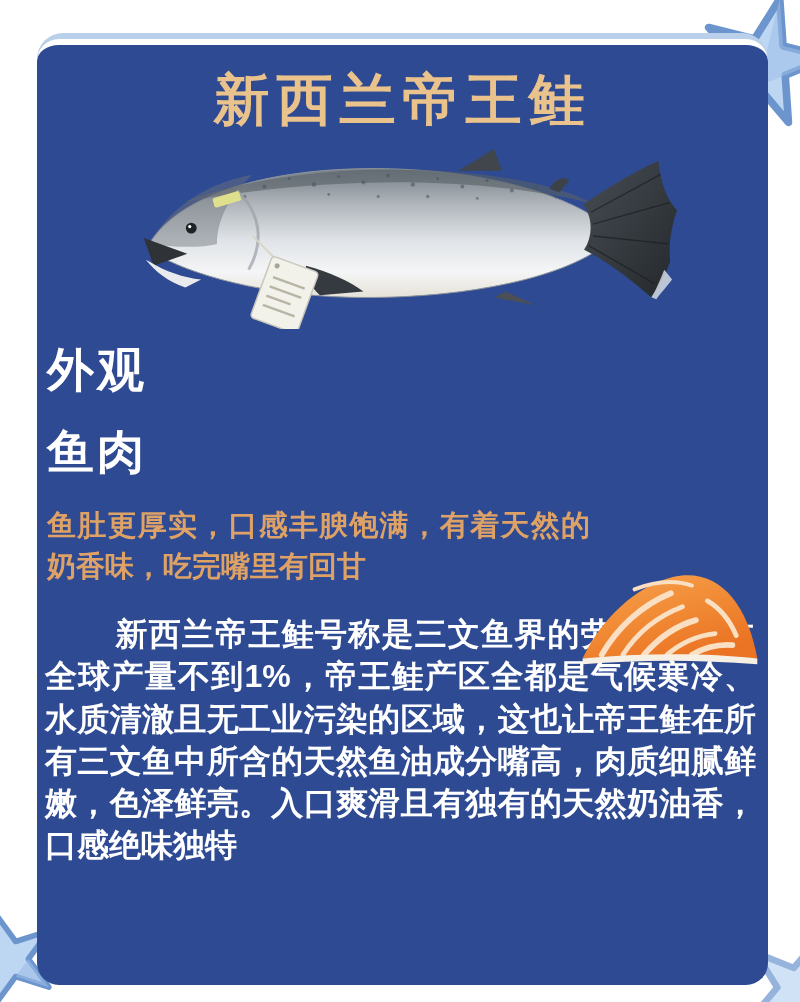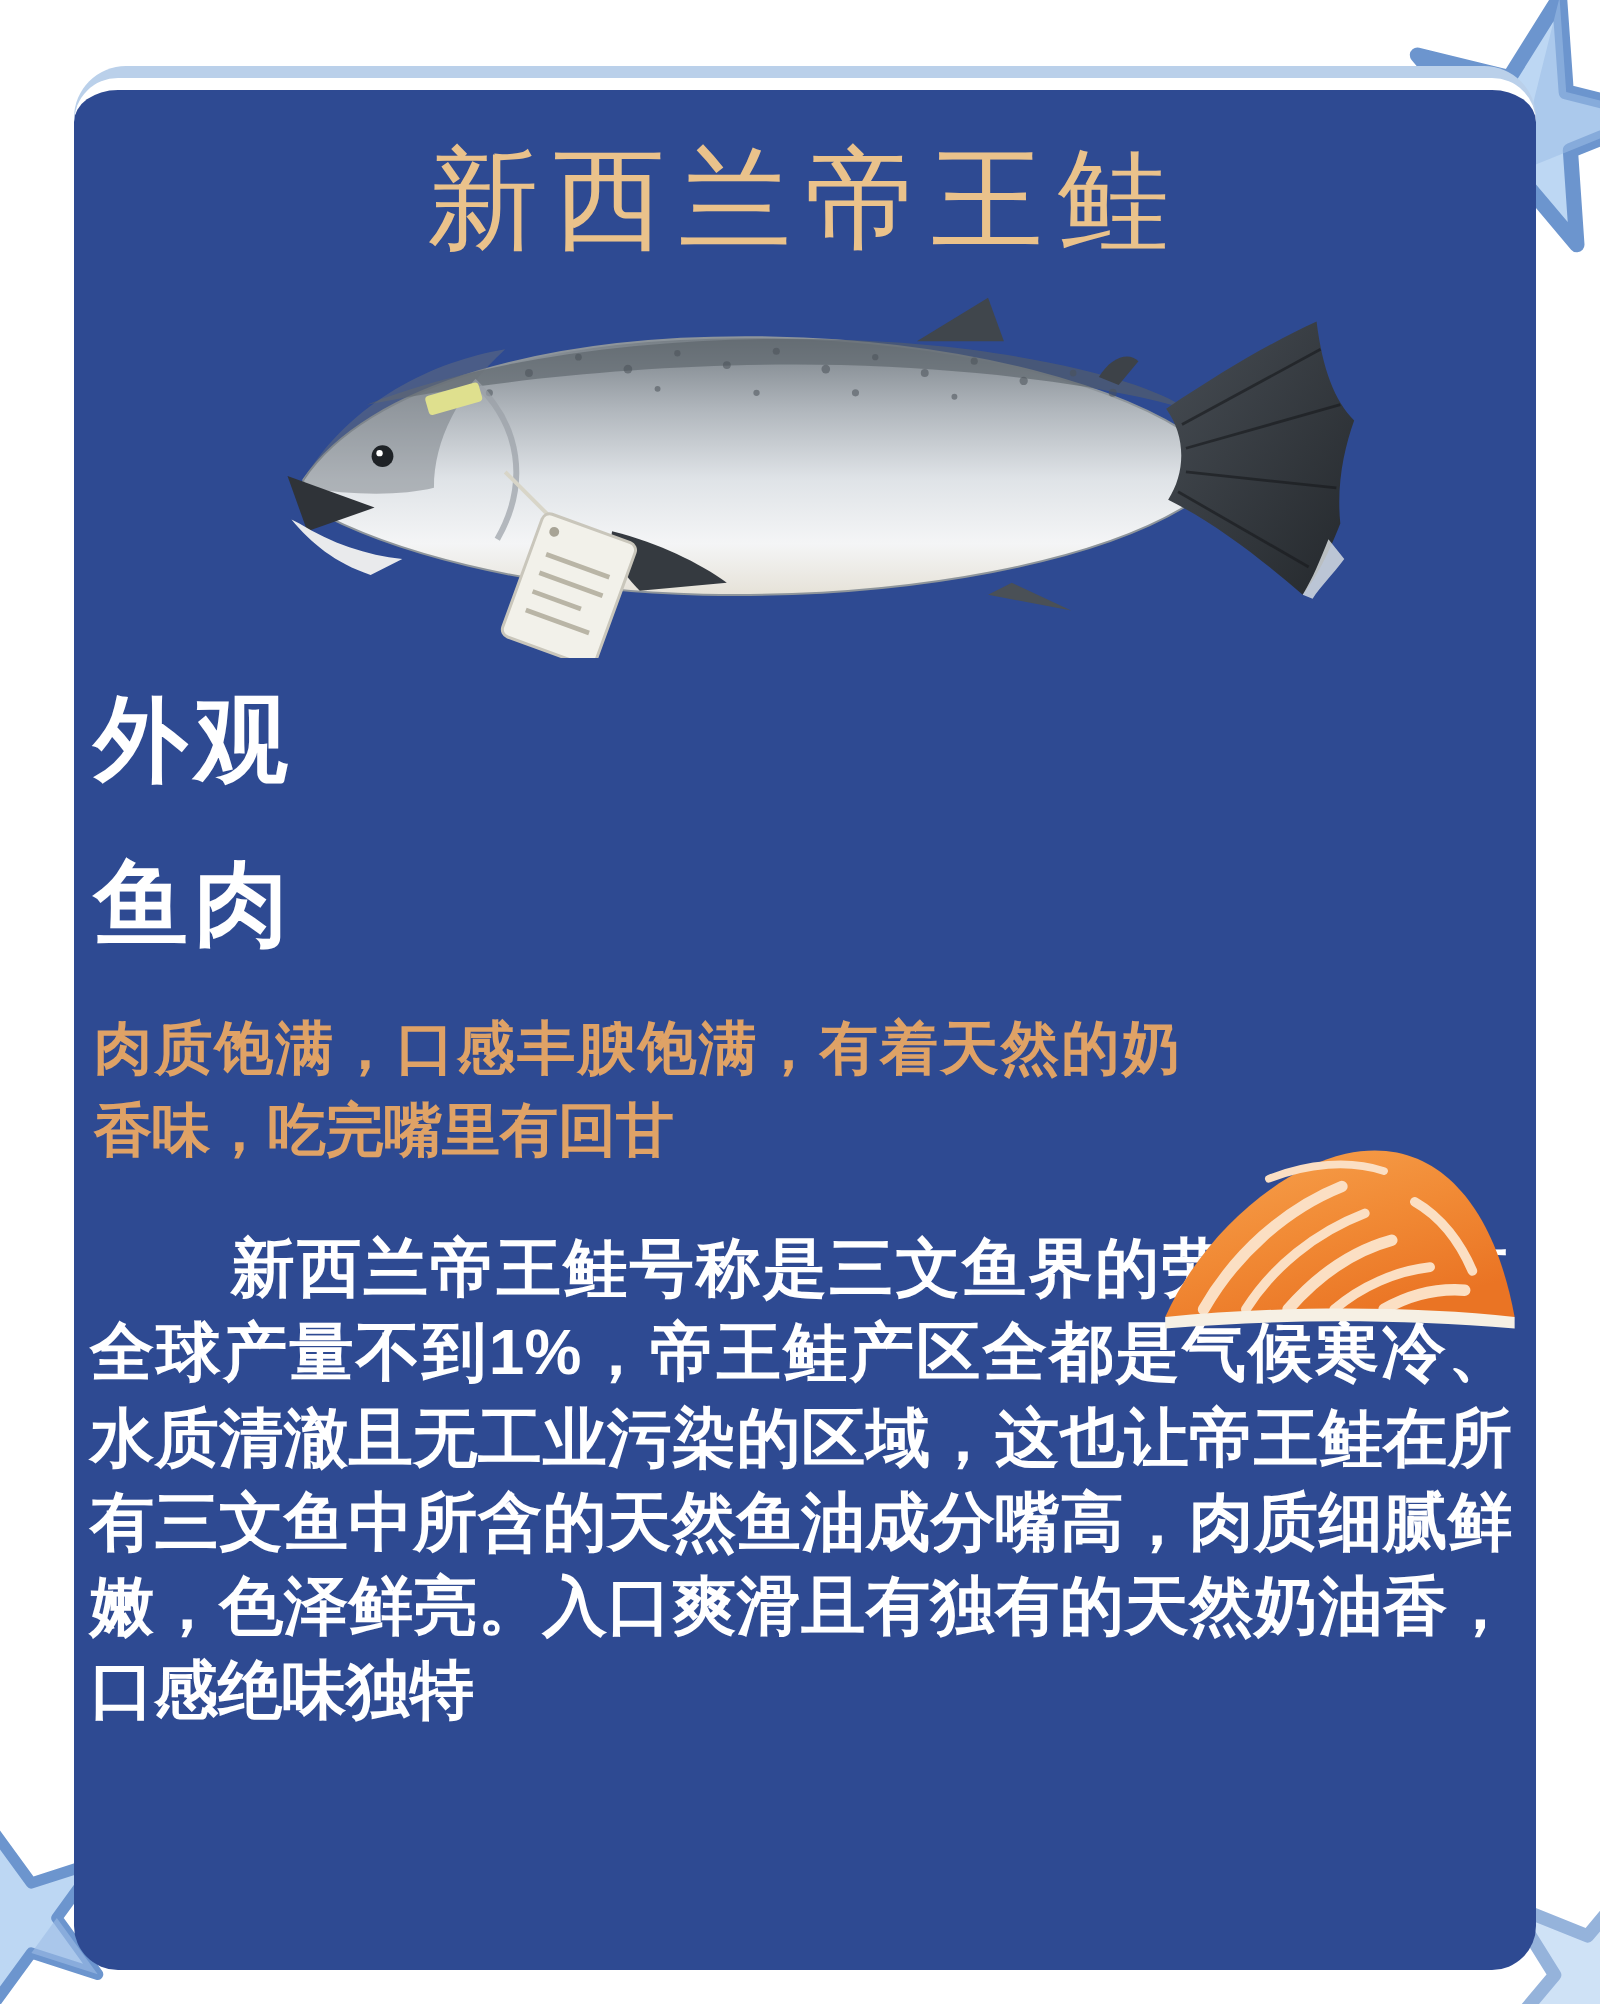--- a/index.html
+++ b/index.html
@@ -28,21 +28,21 @@
     background:var(--card_edge);border-radius:26px;z-index:1;
   }
   .card{
     position:absolute;left:37px;top:39px;width:731px;height:946px;
     background:var(--card_bg);border-radius:22px;z-index:2;
     box-sizing:border-box;border-top:6px solid #ffffff;
     padding:0 0 10px 0;
   }
   .title{
     margin-top:24px;text-align:center;
-    font-size:56px;font-weight:400;letter-spacing:7px;
+    font-size:56px;font-weight:700;letter-spacing:7px;
     color:var(--title_gold);line-height:1.1;
   }
   .fish{display:block;margin:10px auto 0 auto;width:556px;height:188px;}
   .sections{margin-top:12px;}
   .row{display:flex;align-items:flex-start;padding:0 26px 0 10px;margin-bottom:26px;}
   .row-label{
     flex:none;width:132px;font-size:47px;font-weight:800;letter-spacing:3px;
     color:var(--label_white);line-height:1.15;padding-top:2px;
   }
   .row-text{
@@ -164,21 +164,21 @@
     <div class="row">
       <div class="row-label">外观</div>
     </div>
 
     <div class="row">
       <div class="row-label">鱼肉</div>
     </div>
 
     <div class="row">
       <div class="row-text">
-        <span class="fillet-space"></span><span>肉质饱满，口感丰腴饱满，有着天然的奶香味，吃完嘴里有回甘</span>
+        <span class="fillet-space"></span><span>鱼肚更厚实，口感丰腴饱满，有着天然的奶香味，吃完嘴里有回甘</span>
       </div>
     </div>
 
   </div>
 
   <div class="footer">新西兰帝王鲑号称是三文鱼界的劳斯莱斯,占全球产量不到1%，帝王鲑产区全都是气候寒冷、水质清澈且无工业污染的区域，这也让帝王鲑在所有三文鱼中所含的天然鱼油成分嘴高，肉质细腻鲜嫩，色泽鲜亮。入口爽滑且有独有的天然奶油香，口感绝味独特</div>
 
   <svg class="fillet" viewBox="0 0 200 125">
     <defs>
       <linearGradient id="filletGrad" x1="0" y1="0" x2="0.6" y2="1">

